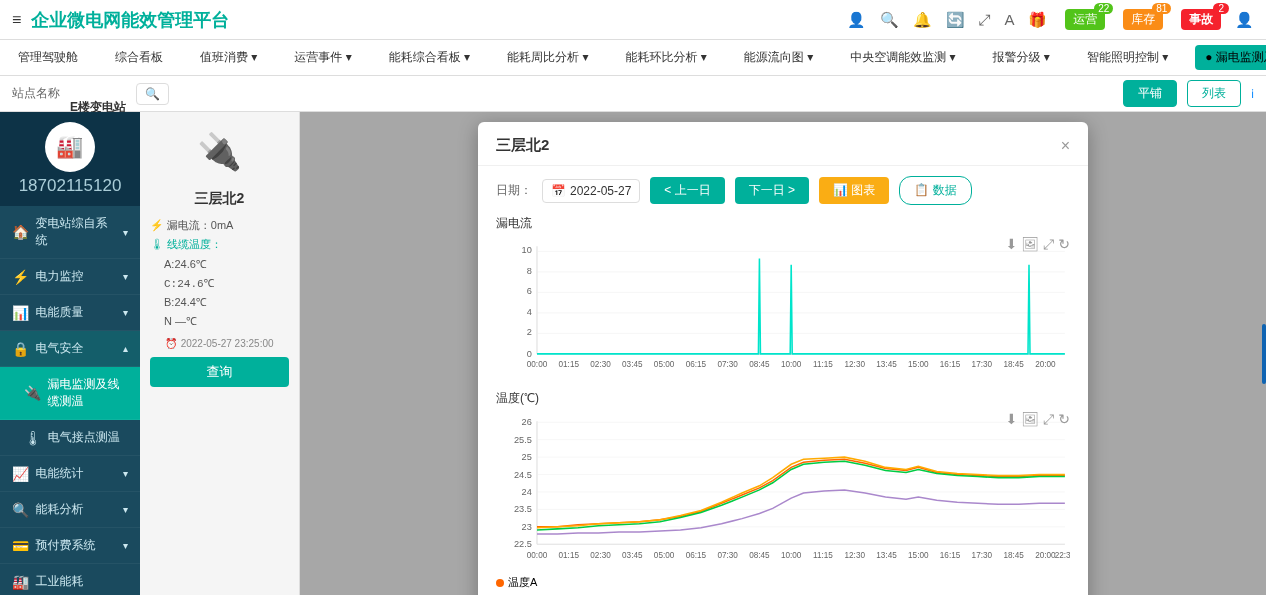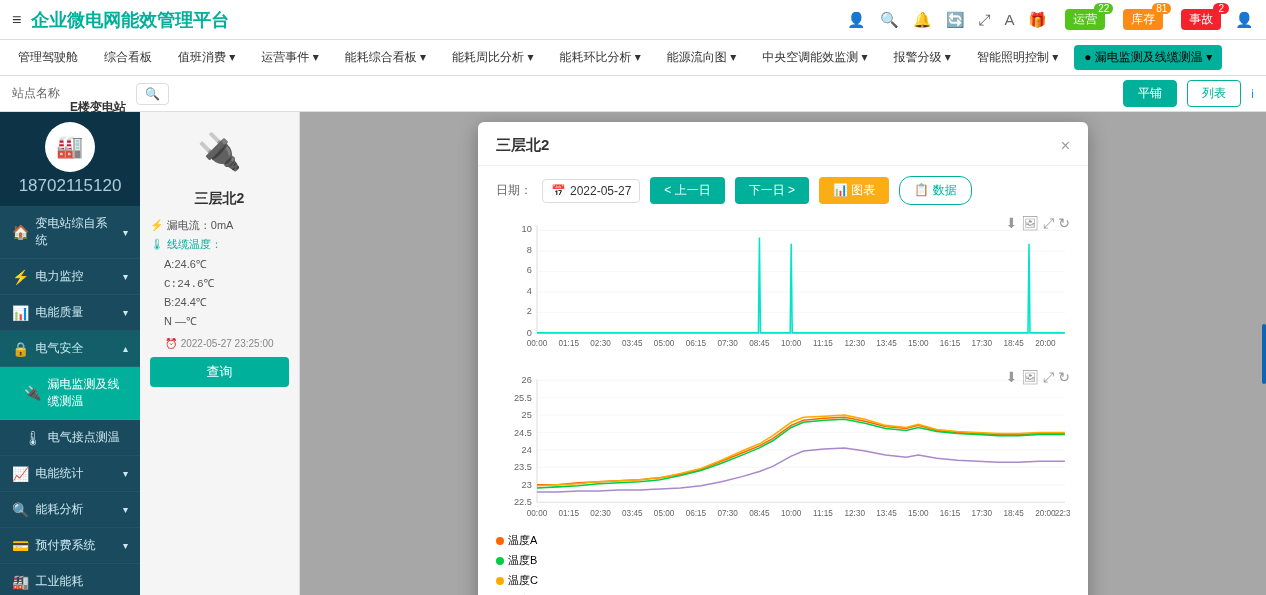--- a/index.html
+++ b/index.html
@@ -21,31 +21,31 @@
     .header-icons { display: flex; align-items: center; gap: 14px; }
     .header-icon { color: #666; font-size: 15px; cursor: pointer; }
     .header-badge { position: relative; display: inline-flex; align-items: center; }
     .badge { position: absolute; top: -6px; right: -8px; background: #ff4d4f; color: #fff; border-radius: 8px; font-size: 10px; padding: 0 4px; min-width: 16px; text-align: center; }
     .badge-green { background: #52c41a; }
     .badge-orange { background: #fa8c16; }
     .badge-red { background: #f5222d; }
     .nav-btn { padding: 2px 8px; border-radius: 4px; font-size: 12px; color: #fff; cursor: pointer; margin-left: 4px; }
     .nav-btn-green { background: #52c41a; }
     .nav-btn-orange { background: #fa8c16; }
-    .nav-btn-red { background: #f5222d; }
+    .nav-btn-red { background: #f5222d; font-weight: bold; }
 
     
     .top-nav {
       background: #fff;
       height: 36px;
       display: flex;
       align-items: center;
       padding: 0 8px;
       border-bottom: 1px solid #ddd;
-      gap: 6px;
+      gap: 17px;
       overflow: hidden;
     }
     .top-nav-item {
       padding: 4px 10px;
       font-size: 12px;
       color: #333;
       cursor: pointer;
       white-space: nowrap;
       border-radius: 2px;
     }
@@ -426,20 +426,21 @@
             </button>
             <button class="modal-data-btn">
               <span>📋</span>
               <span>数据</span>
             </button>
           </div>
 
           <div class="modal-body">
 
             <div class="chart-section">
+              <div class="chart-section-title">漏电流</div>
               <div class="chart-container">
                 <div class="chart-icons">
                   <span class="chart-icon">⬇</span>
                   <span class="chart-icon">🖼</span>
                   <span class="chart-icon">⤢</span>
                   <span class="chart-icon">↻</span>
                 </div>
                 <svg class="chart" viewBox="0 0 560 140">
 
                   <line x1="40" y1="10" x2="40" y2="115" stroke="#ddd" stroke-width="1"></line>
@@ -478,20 +479,21 @@
                   <text x="536" y="128" text-anchor="middle" font-size="8" fill="#666">20:00</text>
 
                   <polyline points="40,115 256,115 257,22 258,115 287,115 288,28 289,115 519,115 520,28 521,115 555,115" fill="none" stroke="#00e5cc" stroke-width="1.5"></polyline>
 
                   <polygon points="40,115 256,115 257,22 258,115 287,115 288,28 289,115 519,115 520,28 521,115 555,115 555,115 40,115" fill="rgba(0,229,204,0.15)"></polygon>
                 </svg>
               </div>
             </div>
 
             <div class="chart-section">
+              <div class="chart-section-title">温度(℃)</div>
               <div class="chart-container">
                 <div class="chart-icons">
                   <span class="chart-icon">⬇</span>
                   <span class="chart-icon">🖼</span>
                   <span class="chart-icon">⤢</span>
                   <span class="chart-icon">↻</span>
                 </div>
                 <svg class="chart" viewBox="0 0 560 155">
 
                   <line x1="40" y1="10" x2="40" y2="130" stroke="#ddd" stroke-width="1"></line>

